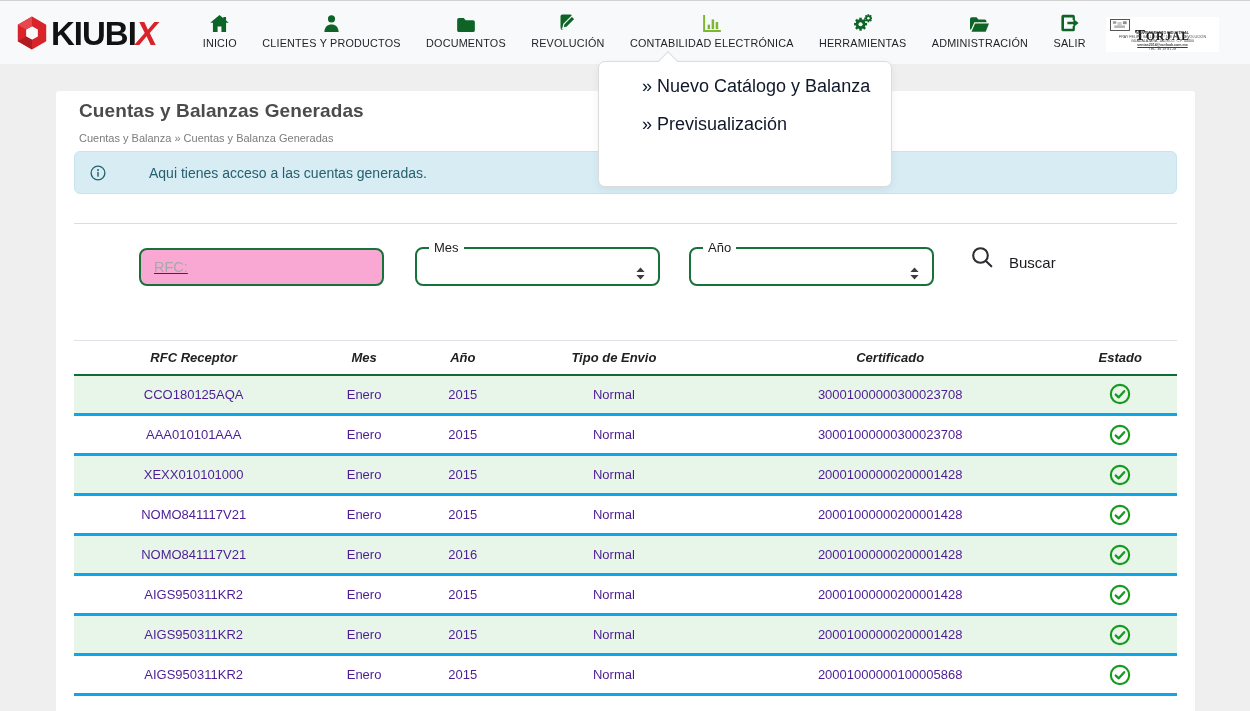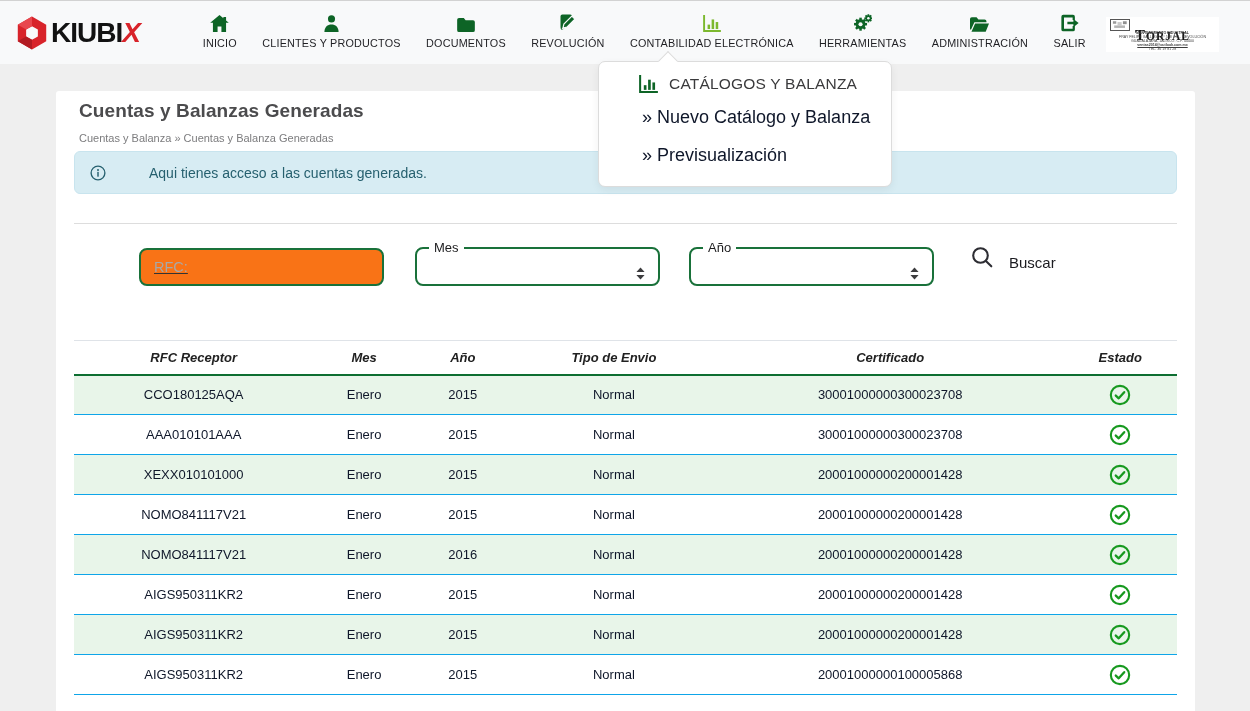--- a/index.html
+++ b/index.html
@@ -14,21 +14,21 @@
     position:absolute; left:0; top:0; width:1250px; height:64px;
     background:#f8f9fa;
     border-top:1px solid #d2d2d2;
   }
   .brand {
     position:absolute; left:16px; top:14px; height:36px;
     display:flex; align-items:center; cursor:pointer;
   }
   .brand svg.cube { width:32px; height:34px; }
   .brand .brand-text {
-    font-size:28px; font-weight:800; letter-spacing:-1px;
+    font-size:33px; font-weight:800; letter-spacing:-1px;
     color:#121212; line-height:1; margin-left:3px;
   }
   .brand .brand-x {
     color:#d8232a; font-style:italic; font-weight:800;
   }
   .mainnav {
     position:absolute; left:190px; top:0; height:64px;
     display:flex; align-items:center;
   }
   .nav-item {
@@ -110,21 +110,21 @@
     margin-top:29px; border:none; border-top:1px solid #dddddd; height:0;
   }
   
   .filters {
     margin:16px 0 0 65px; display:flex; align-items:flex-start;
   }
   .rfc-input {
     margin-top:8px; width:245px; height:38px;
     border:2px solid #19713a; border-radius:8px;
     font-size:14.5px; color:#333; padding:16px 13px; outline:none;
-    background:#f97316; font-family:"Liberation Sans", sans-serif;text-decoration:underline;
+    background:#f9a8d4; font-family:"Liberation Sans", sans-serif;text-decoration:underline;
   }
   .rfc-input::placeholder { color:#a8a8a8; }
   .fld {
     border:2px solid #19713a; border-radius:8px;
     width:245px; height:46px; position:relative; background:#fff;
     padding:0; cursor:pointer;
   }
   .fld legend {
     margin-left:12px; padding:0 5px; font-size:13px; color:#1c1c1e;
   }
@@ -146,22 +146,22 @@
   .gen-table {
     margin-top:54px; width:100%; border-collapse:collapse; table-layout:fixed;
   }
   .gen-table thead th {
     height:34px; border-top:1px solid #dfe3e8; border-bottom:2px solid #0d6e31;
     font-size:13px; font-weight:700; color:#212121; text-align:center;
     vertical-align:middle;
     font-style:italic;
   }
   .gen-table tbody td {
-    height:40px; border-bottom:1px solid #0ea5e9;
-    font-size:13px; color:#0f172a; text-align:center; vertical-align:middle;
+    height:40px; border-bottom:3px solid #0ea5e9;
+    font-size:13px; color:#4c1d95; text-align:center; vertical-align:middle;
   }
   .gen-table tbody tr:nth-child(odd) { background:#e8f5e9; }
   .gen-table .c1 { width:21.7%; }
   .gen-table .c2 { width:9.2%; }
   .gen-table .c3 { width:8.7%; }
   .gen-table .c4 { width:18.7%; }
   .gen-table .c5 { width:31.4%; }
   .gen-table .c6 { width:10.3%; }
   .check-wrap { display:inline-block; width:22px; height:22px; vertical-align:middle; }
   .check-wrap svg { display:block; }
@@ -299,29 +299,20 @@
       <div>GUADALAJARA, JALISCO. C.P. 44400</div>
       <div class="u b">ventas2014@outlook.com.mx</div>
       <div>TEL. 36 19 81 28</div>
     </div>
   </div>
 
 </div>
 
 <div class="dropdown">
   <div class="notch"></div>
-  <div class="dd-title">
-    <svg width="19" height="18" viewBox="0 0 24 23">
-      <path fill="none" stroke="#0d6426" stroke-width="2.6" d="M1.3 0 V21.7 H24"></path>
-      <rect fill="#0d6426" x="6" y="13" width="3.4" height="6"></rect>
-      <rect fill="#0d6426" x="11.5" y="6" width="3.4" height="13"></rect>
-      <rect fill="#0d6426" x="17" y="9.5" width="3.4" height="9.5"></rect>
-    </svg>
-    <span class="dd-title-text">CATÁLOGOS Y BALANZA</span>
-  </div>
   <div class="dd-items">
     <div class="dd-item">» Nuevo Catálogo y Balanza</div>
     <div class="dd-item">» Previsualización</div>
   </div>
 </div>
 
 <div class="card">
 
   <div class="page-title">Cuentas y Balanzas Generadas</div>
   <div class="breadcrumb">Cuentas y Balanza » Cuentas y Balanza Generadas</div>

